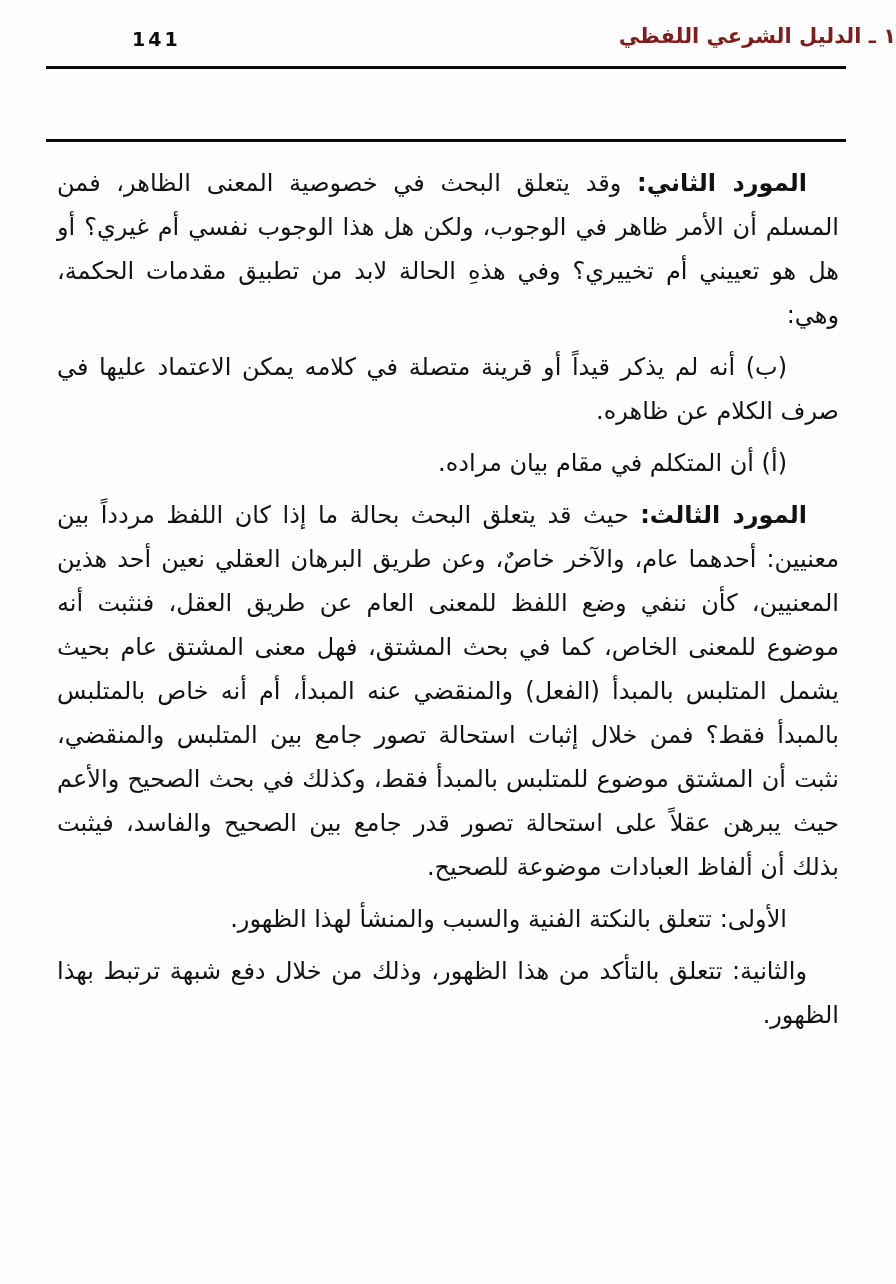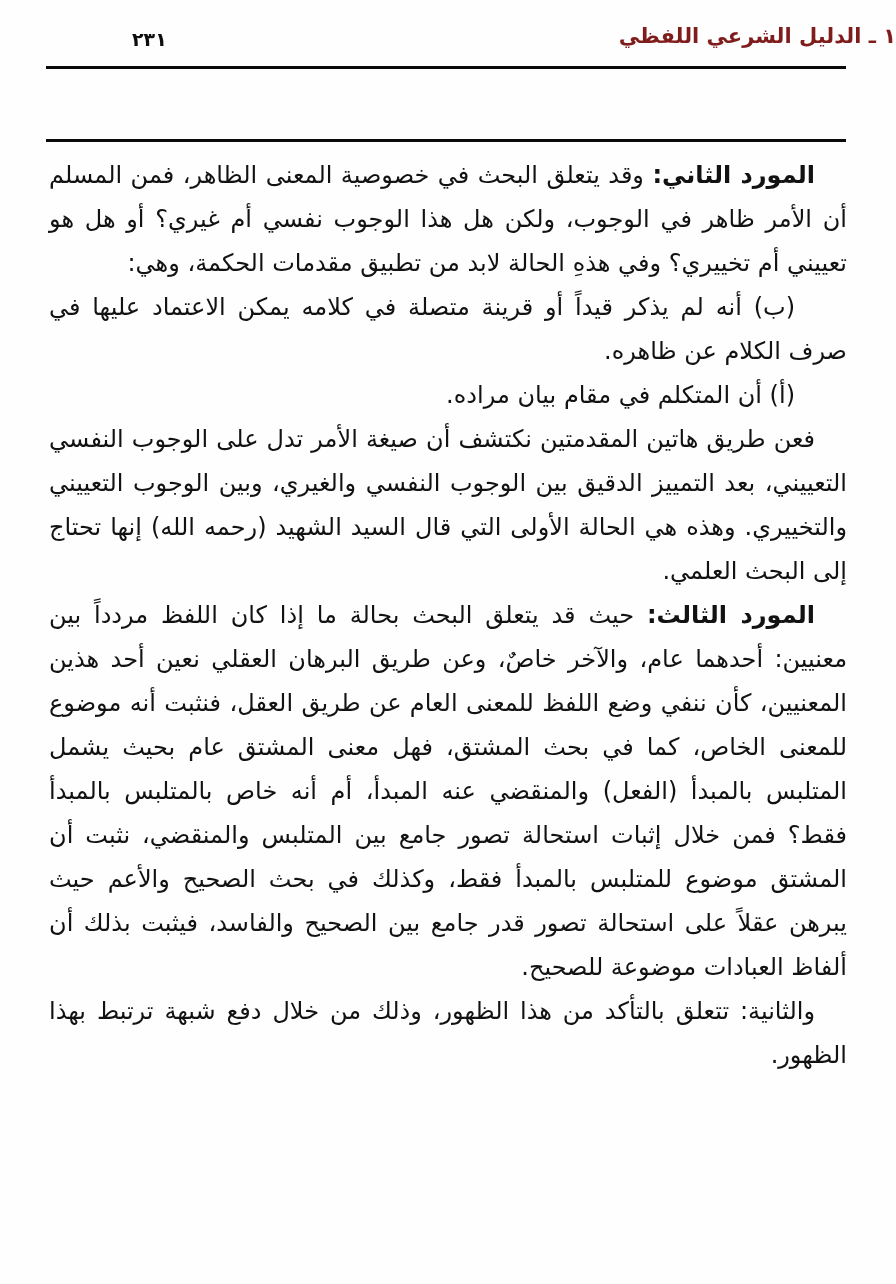--- a/index.html
+++ b/index.html
@@ -54,50 +54,50 @@
     right: 49px;
     left: 49px;
     direction: rtl;
     text-align: justify;
     text-align-last: right;
     font-size: 24px;
     line-height: 44px;
     color: #121212;
   }
   .content p {
-    margin: 0;
+    margin: 8px;
     padding: 0;
   }
   .indent-normal { text-indent: 32px; }
   .indent-list   { text-indent: 52px; }
   .lead { font-weight: bold; }
 </style>
 </head>
 <body>
 
 <div class="page">
 
   <header>
-    <div class="page-number">٢٣١</div>
+    <div class="page-number">141</div>
     <div class="header-title">١ ـ الدليل الشرعي اللفظي</div>
   </header>
 
   <div class="rule rule-header"></div>
   <div class="rule rule-section"></div>
 
   <main class="content">
 
     <p class="indent-normal"><span class="lead">المورد الثاني:</span><span> وقد يتعلق البحث في خصوصية المعنى الظاهر، فمن المسلم أن الأمر ظاهر في الوجوب، ولكن هل هذا الوجوب نفسي أم غيري؟ أو هل هو تعييني أم تخييري؟ وفي هذهِ الحالة لابد من تطبيق مقدمات الحكمة، وهي:</span></p>
 
     <p class="indent-list"><span>(ب) أنه لم يذكر قيداً أو قرينة متصلة في كلامه يمكن الاعتماد عليها في صرف الكلام عن ظاهره.</span></p>
 
     <p class="indent-list"><span>(أ) أن المتكلم في مقام بيان مراده.</span></p>
 
-    <p class="indent-normal"><span>فعن طريق هاتين المقدمتين نكتشف أن صيغة الأمر تدل على الوجوب النفسي التعييني، بعد التمييز الدقيق بين الوجوب النفسي والغيري، وبين الوجوب التعييني والتخييري. وهذه هي الحالة الأولى التي قال السيد الشهيد (رحمه الله) إنها تحتاج إلى البحث العلمي.</span></p>
 
     <p class="indent-normal"><span class="lead">المورد الثالث:</span><span> حيث قد يتعلق البحث بحالة ما إذا كان اللفظ مردداً بين معنيين: أحدهما عام، والآخر خاصٌ، وعن طريق البرهان العقلي نعين أحد هذين المعنيين، كأن ننفي وضع اللفظ للمعنى العام عن طريق العقل، فنثبت أنه موضوع للمعنى الخاص، كما في بحث المشتق، فهل معنى المشتق عام بحيث يشمل المتلبس بالمبدأ (الفعل) والمنقضي عنه المبدأ، أم أنه خاص بالمتلبس بالمبدأ فقط؟ فمن خلال إثبات استحالة تصور جامع بين المتلبس والمنقضي، نثبت أن المشتق موضوع للمتلبس بالمبدأ فقط، وكذلك في بحث الصحيح والأعم حيث يبرهن عقلاً على استحالة تصور قدر جامع بين الصحيح والفاسد، فيثبت بذلك أن ألفاظ العبادات موضوعة للصحيح.</span></p>
 
 
+    <p class="indent-list"><span>الأولى: تتعلق بالنكتة الفنية والسبب والمنشأ لهذا الظهور.</span></p>
 
     <p class="indent-normal"><span>والثانية: تتعلق بالتأكد من هذا الظهور، وذلك من خلال دفع شبهة ترتبط بهذا الظهور.</span></p>
 
   </main>
 </div>
 
 </body></html>

